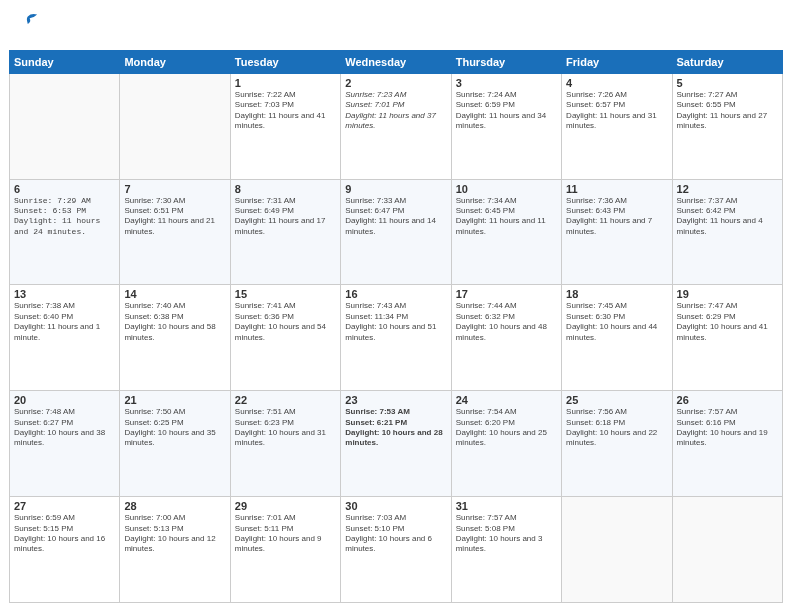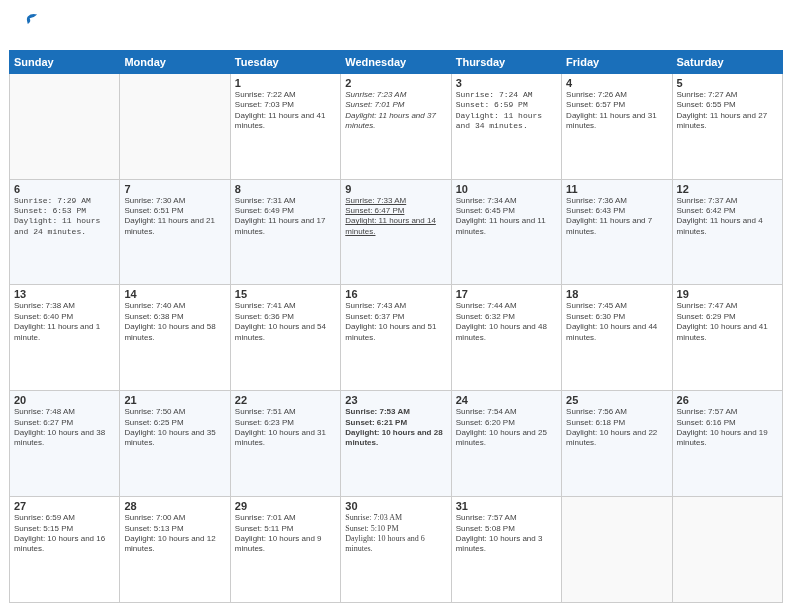--- a/index.html
+++ b/index.html
@@ -138,21 +138,21 @@
 Daylight: 11 hours and 41 minutes.</div>
           </td>
           <td>
             <span class="day-num">2</span>
             <div class="day-info" style="white-space: pre-line; font-style: italic;">Sunrise: 7:23 AM
 Sunset: 7:01 PM
 Daylight: 11 hours and 37 minutes.</div>
           </td>
           <td>
             <span class="day-num">3</span>
-            <div class="day-info" style="white-space: pre-line; font-family: Liberation Mono, monospace;">Sunrise: 7:24 AM
+            <div class="day-info" style="white-space: pre-line;">Sunrise: 7:24 AM
 Sunset: 6:59 PM
 Daylight: 11 hours and 34 minutes.</div>
           </td>
           <td>
             <span class="day-num">4</span>
             <div class="day-info" style="white-space: pre-line;">Sunrise: 7:26 AM
 Sunset: 6:57 PM
 Daylight: 11 hours and 31 minutes.</div>
           </td>
           <td>
@@ -176,21 +176,21 @@
 Daylight: 11 hours and 21 minutes.</div>
           </td>
           <td>
             <span class="day-num">8</span>
             <div class="day-info" style="white-space: pre-line;">Sunrise: 7:31 AM
 Sunset: 6:49 PM
 Daylight: 11 hours and 17 minutes.</div>
           </td>
           <td>
             <span class="day-num">9</span>
-            <div class="day-info" style="white-space: pre-line; text-decoration: underline;">Sunrise: 7:33 AM
+            <div class="day-info" style="white-space: pre-line;">Sunrise: 7:33 AM
 Sunset: 6:47 PM
 Daylight: 11 hours and 14 minutes.</div>
           </td>
           <td>
             <span class="day-num">10</span>
             <div class="day-info" style="white-space: pre-line;">Sunrise: 7:34 AM
 Sunset: 6:45 PM
 Daylight: 11 hours and 11 minutes.</div>
           </td>
           <td>
@@ -221,21 +221,21 @@
           </td>
           <td>
             <span class="day-num">15</span>
             <div class="day-info" style="white-space: pre-line;">Sunrise: 7:41 AM
 Sunset: 6:36 PM
 Daylight: 10 hours and 54 minutes.</div>
           </td>
           <td>
             <span class="day-num">16</span>
             <div class="day-info" style="white-space: pre-line;">Sunrise: 7:43 AM
-Sunset: 6:37 PM
+Sunset: 11:34 PM
 Daylight: 10 hours and 51 minutes.</div>
           </td>
           <td>
             <span class="day-num">17</span>
             <div class="day-info" style="white-space: pre-line;">Sunrise: 7:44 AM
 Sunset: 6:32 PM
 Daylight: 10 hours and 48 minutes.</div>
           </td>
           <td>
             <span class="day-num">18</span>
@@ -308,21 +308,21 @@
 Daylight: 10 hours and 12 minutes.</div>
           </td>
           <td>
             <span class="day-num">29</span>
             <div class="day-info" style="white-space: pre-line;">Sunrise: 7:01 AM
 Sunset: 5:11 PM
 Daylight: 10 hours and 9 minutes.</div>
           </td>
           <td>
             <span class="day-num">30</span>
-            <div class="day-info" style="white-space: pre-line; font-family: Liberation Serif, serif;">Sunrise: 7:03 AM
+            <div class="day-info" style="white-space: pre-line;">Sunrise: 7:03 AM
 Sunset: 5:10 PM
 Daylight: 10 hours and 6 minutes.</div>
           </td>
           <td>
             <span class="day-num">31</span>
             <div class="day-info" style="white-space: pre-line;">Sunrise: 7:57 AM
 Sunset: 5:08 PM
 Daylight: 10 hours and 3 minutes.</div>
           </td>
           <td class="empty"></td>

